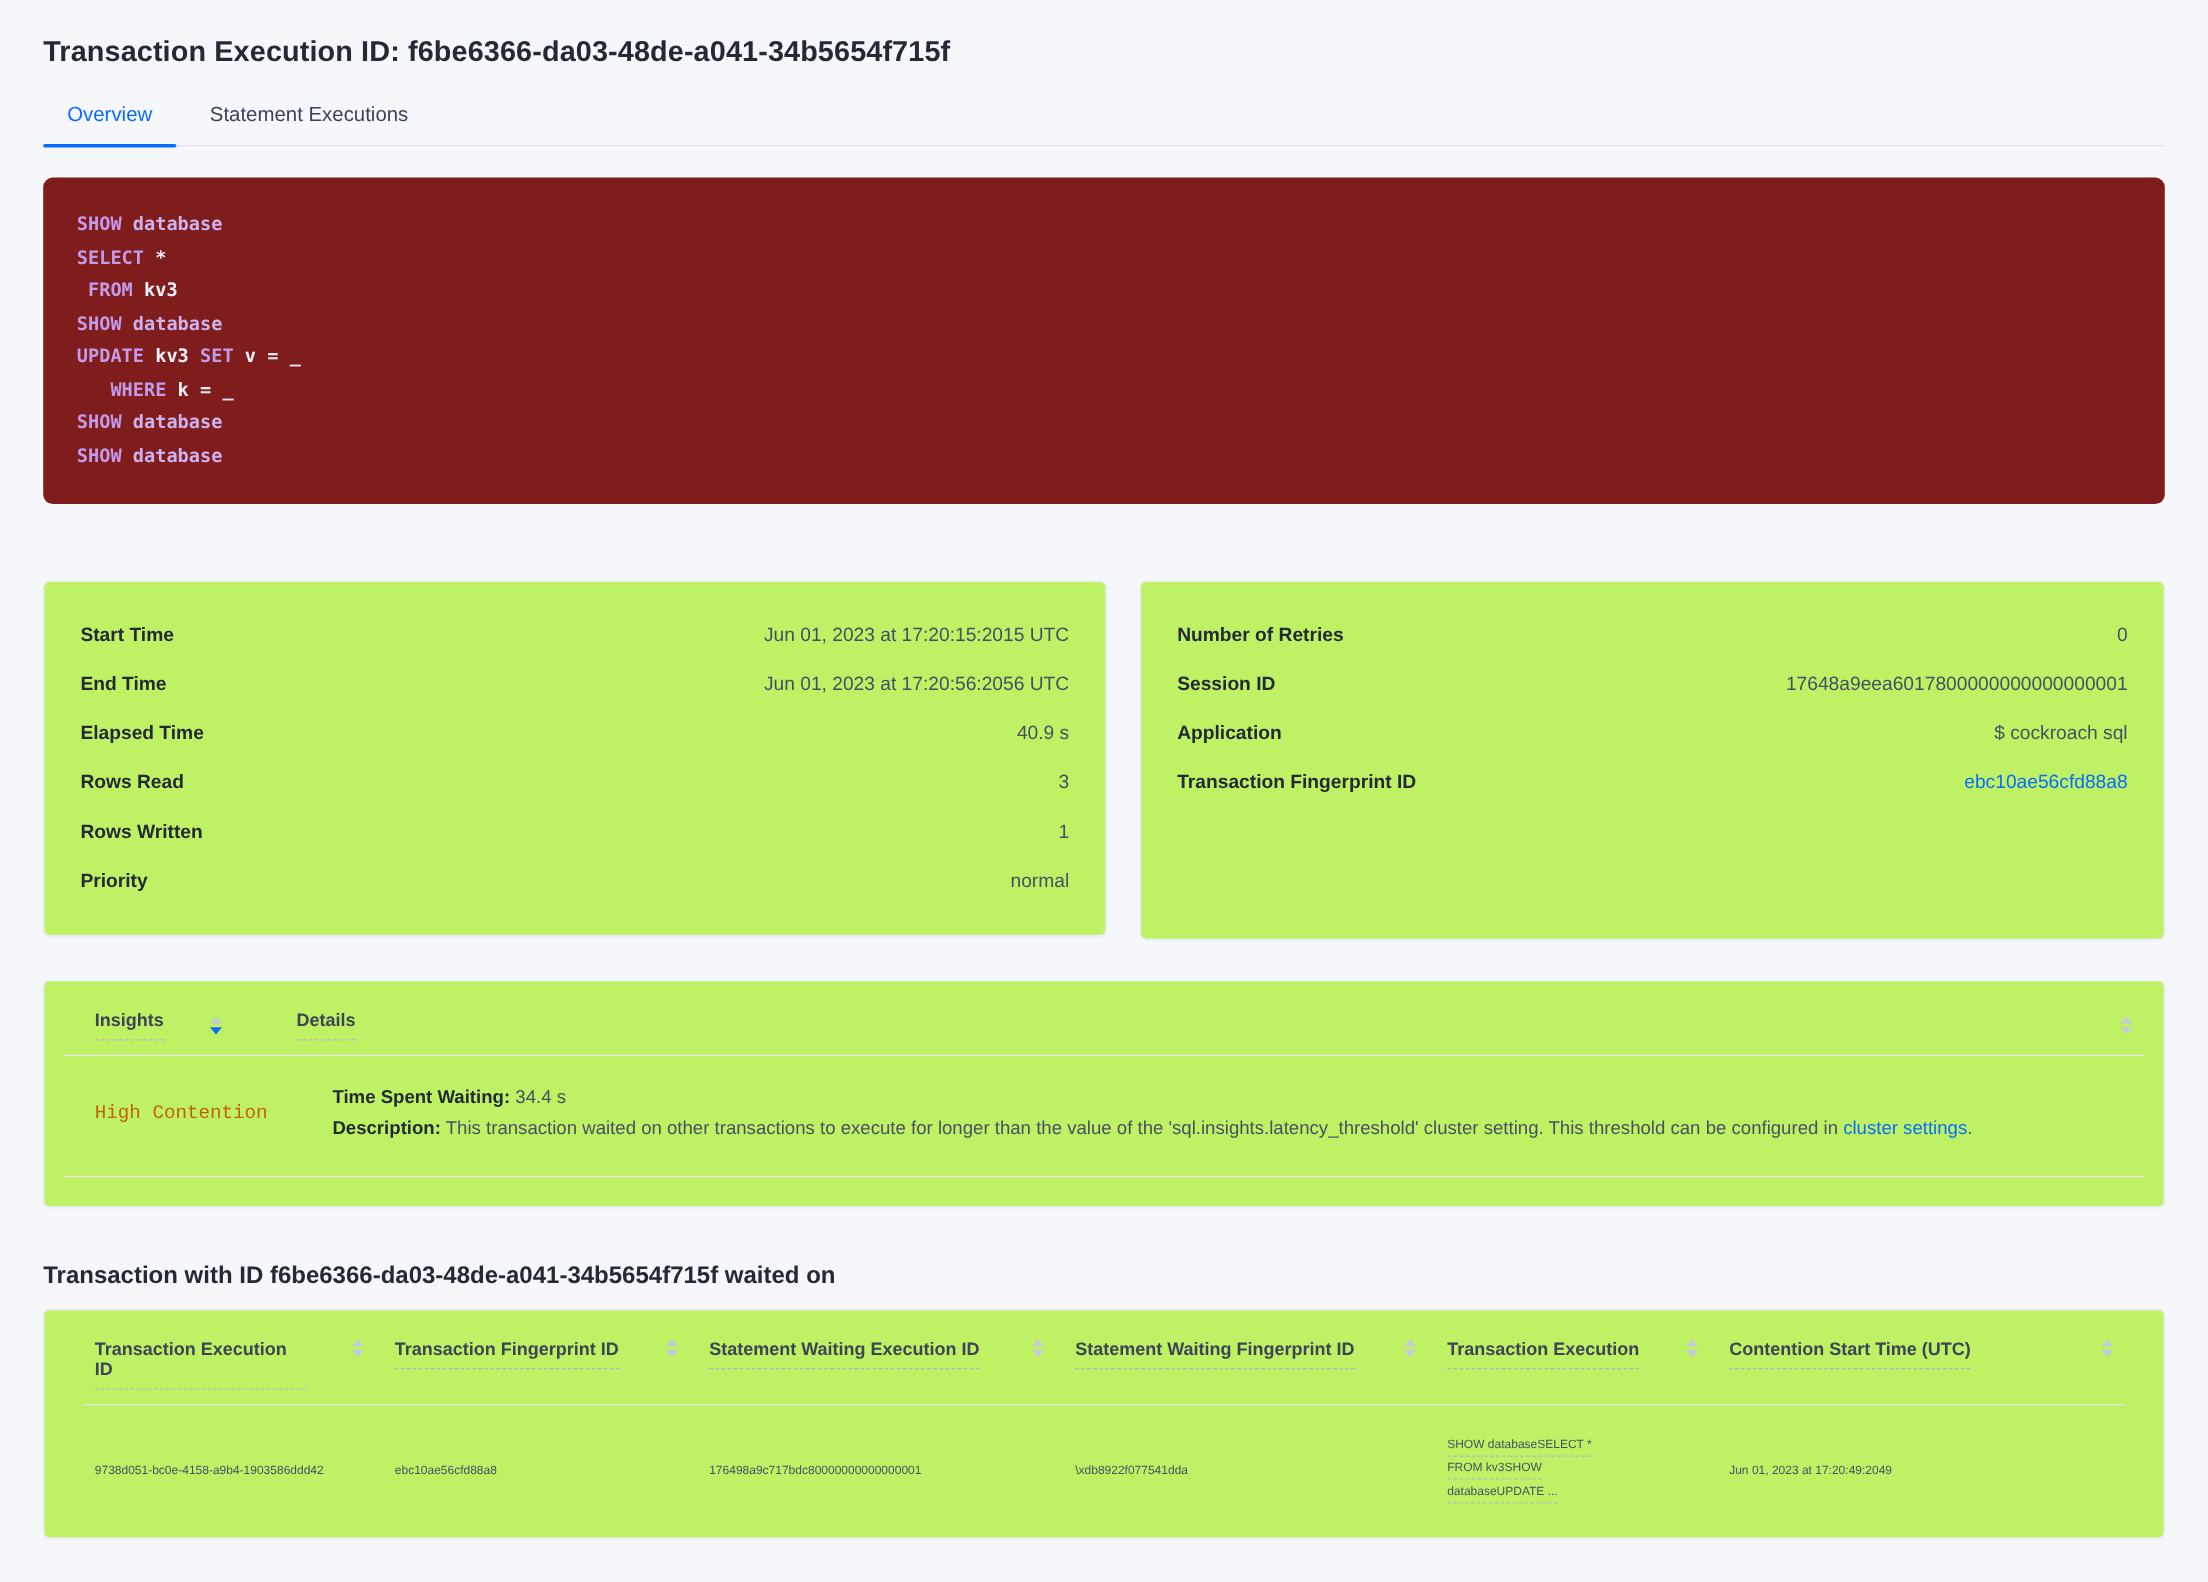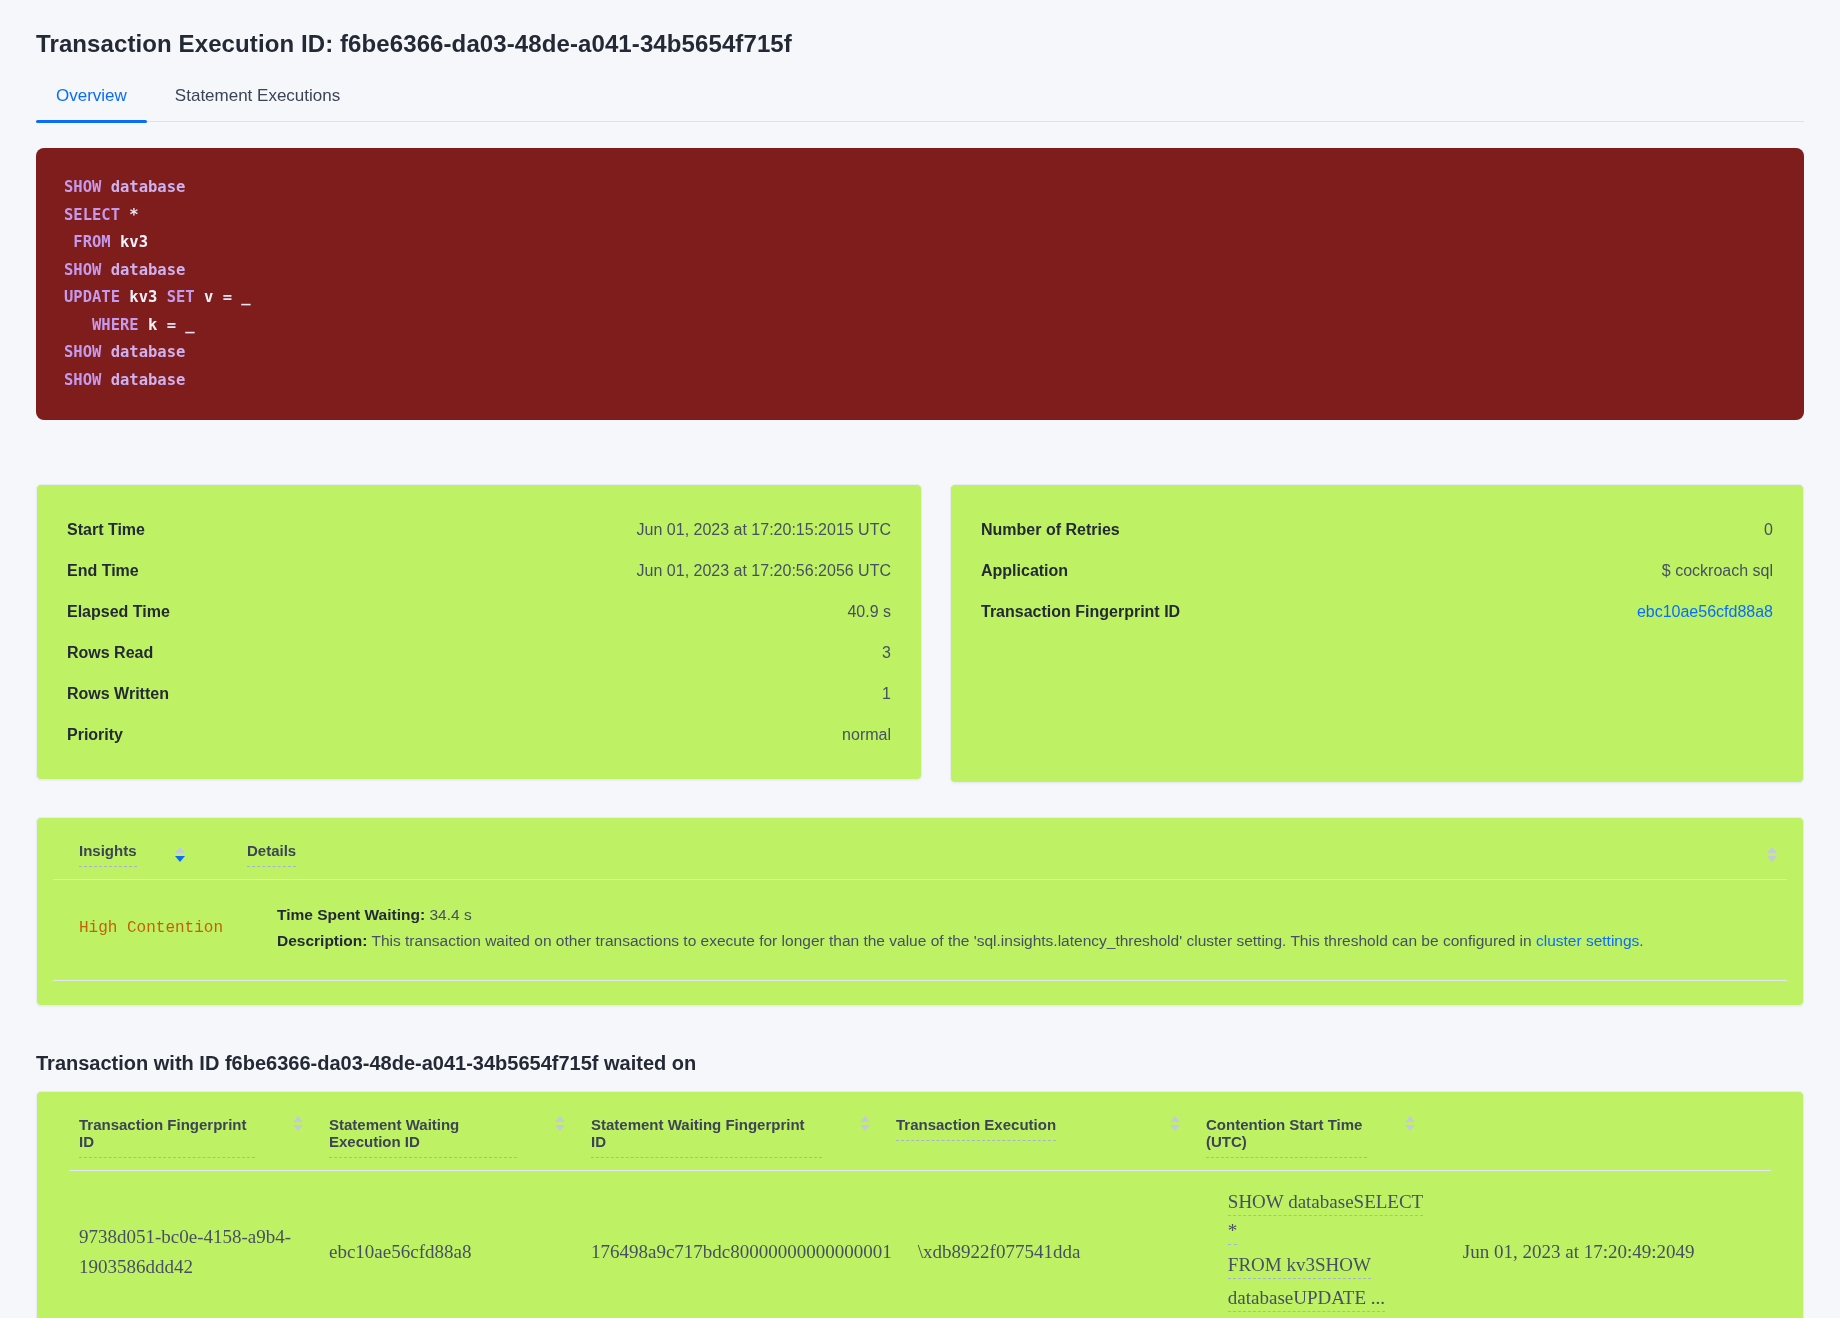--- a/index.html
+++ b/index.html
@@ -117,21 +117,21 @@
   .waited-head { display: flex; align-items: flex-start; padding: 24px 0 12px 26px; }
   .waited-row  { display: flex; align-items: center; padding: 16px 0 16px 26px; min-height: 110px; }
   .wcol { padding-right: 26px; }
   .wcol:nth-child(1) { flex: 0 0 250px; }
   .wcol:nth-child(2) { flex: 0 0 262px; }
   .wcol:nth-child(3) { flex: 0 0 305px; }
   .wcol:nth-child(4) { flex: 0 0 310px; }
   .wcol:nth-child(5) { flex: 0 0 235px; }
   .wcol:nth-child(6) { flex: 1 1 auto; }
   .waited-head .wcol { display: flex; align-items: flex-start; justify-content: space-between; }
-  .waited-row .wcol { font-size: 19px; color: #475063; line-height: 1.55; font-family: Liberation Serif, serif; }
+  .waited-row .wcol { font-size: 10px; color: #475063; line-height: 1.55; }
   .txn-exec-line { display: block; margin-bottom: 4px; }
   .txn-exec-line > span {
     border-bottom: 1px dashed #a9b4c9; padding-bottom: 3px; cursor: pointer;
   }
 </style>
 </head>
 <body>
 
 <div class="page">
 
@@ -178,20 +178,24 @@
         </div>
         <div class="detail-row">
           <span class="detail-label">Priority</span>
           <span class="detail-value">normal</span>
         </div>
       </div>
     <div class="card right details-card" id="right-card">
         <div class="detail-row">
           <span class="detail-label">Number of Retries</span>
           <span class="detail-value">0</span>
+        </div>
+        <div class="detail-row">
+          <span class="detail-label">Session ID</span>
+          <span class="detail-value">17648a9eea6017800000000000000001</span>
         </div>
         <div class="detail-row">
           <span class="detail-label">Application</span>
           <span class="detail-value">$ cockroach sql</span>
         </div>
         <div class="detail-row">
           <span class="detail-label">Transaction Fingerprint ID</span>
           <span class="detail-value link">ebc10ae56cfd88a8</span>
         </div>
       </div>
@@ -223,20 +227,27 @@
     </div>
     <div class="divider"></div>
     <div class="insights-bottom-pad"></div>
   </div>
 
   <h2 class="section-heading">Transaction with ID f6be6366-da03-48de-a041-34b5654f715f waited on</h2>
 
   <div class="card waited-card">
     <div class="waited-head" id="waited-head">
         <div class="wcol">
+          <span class="th-text">Transaction Execution ID</span>
+          <span class="arrows">
+            <i class="arr up"></i>
+            <i class="arr down"></i>
+          </span>
+        </div>
+        <div class="wcol">
           <span class="th-text">Transaction Fingerprint ID</span>
           <span class="arrows">
             <i class="arr up"></i>
             <i class="arr down"></i>
           </span>
         </div>
         <div class="wcol">
           <span class="th-text">Statement Waiting Execution ID</span>
           <span class="arrows">
             <i class="arr up"></i>

